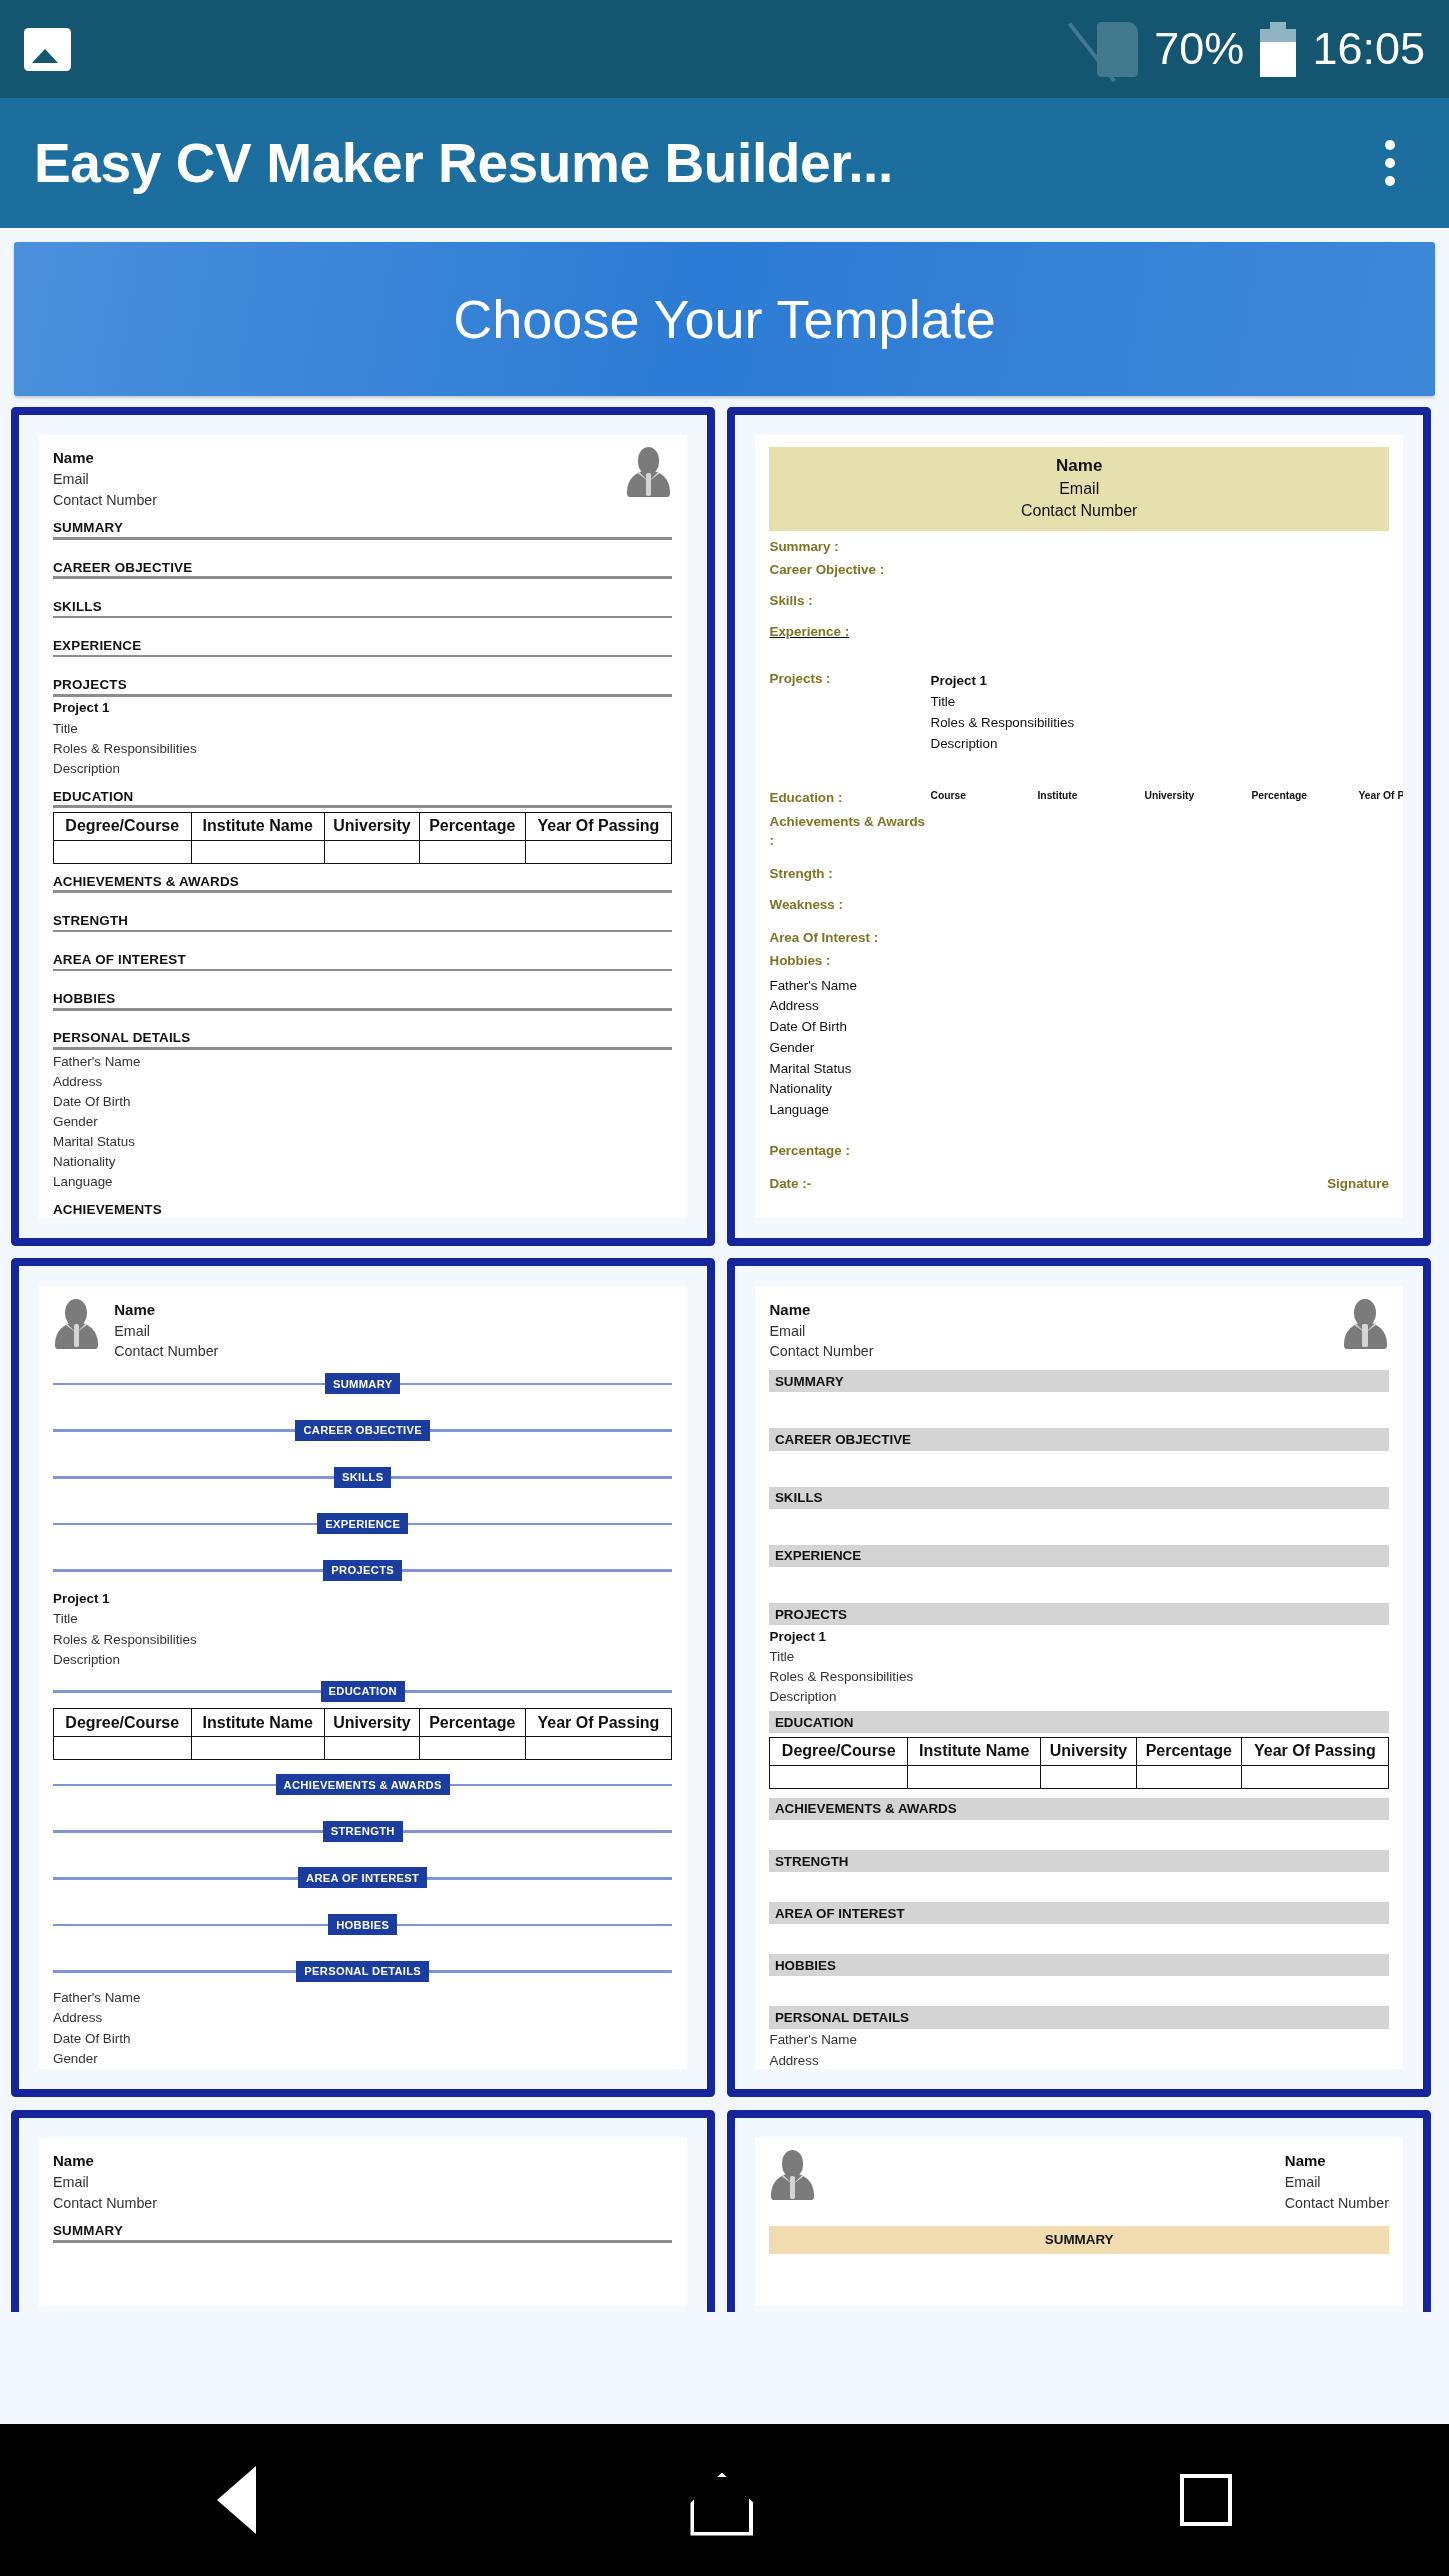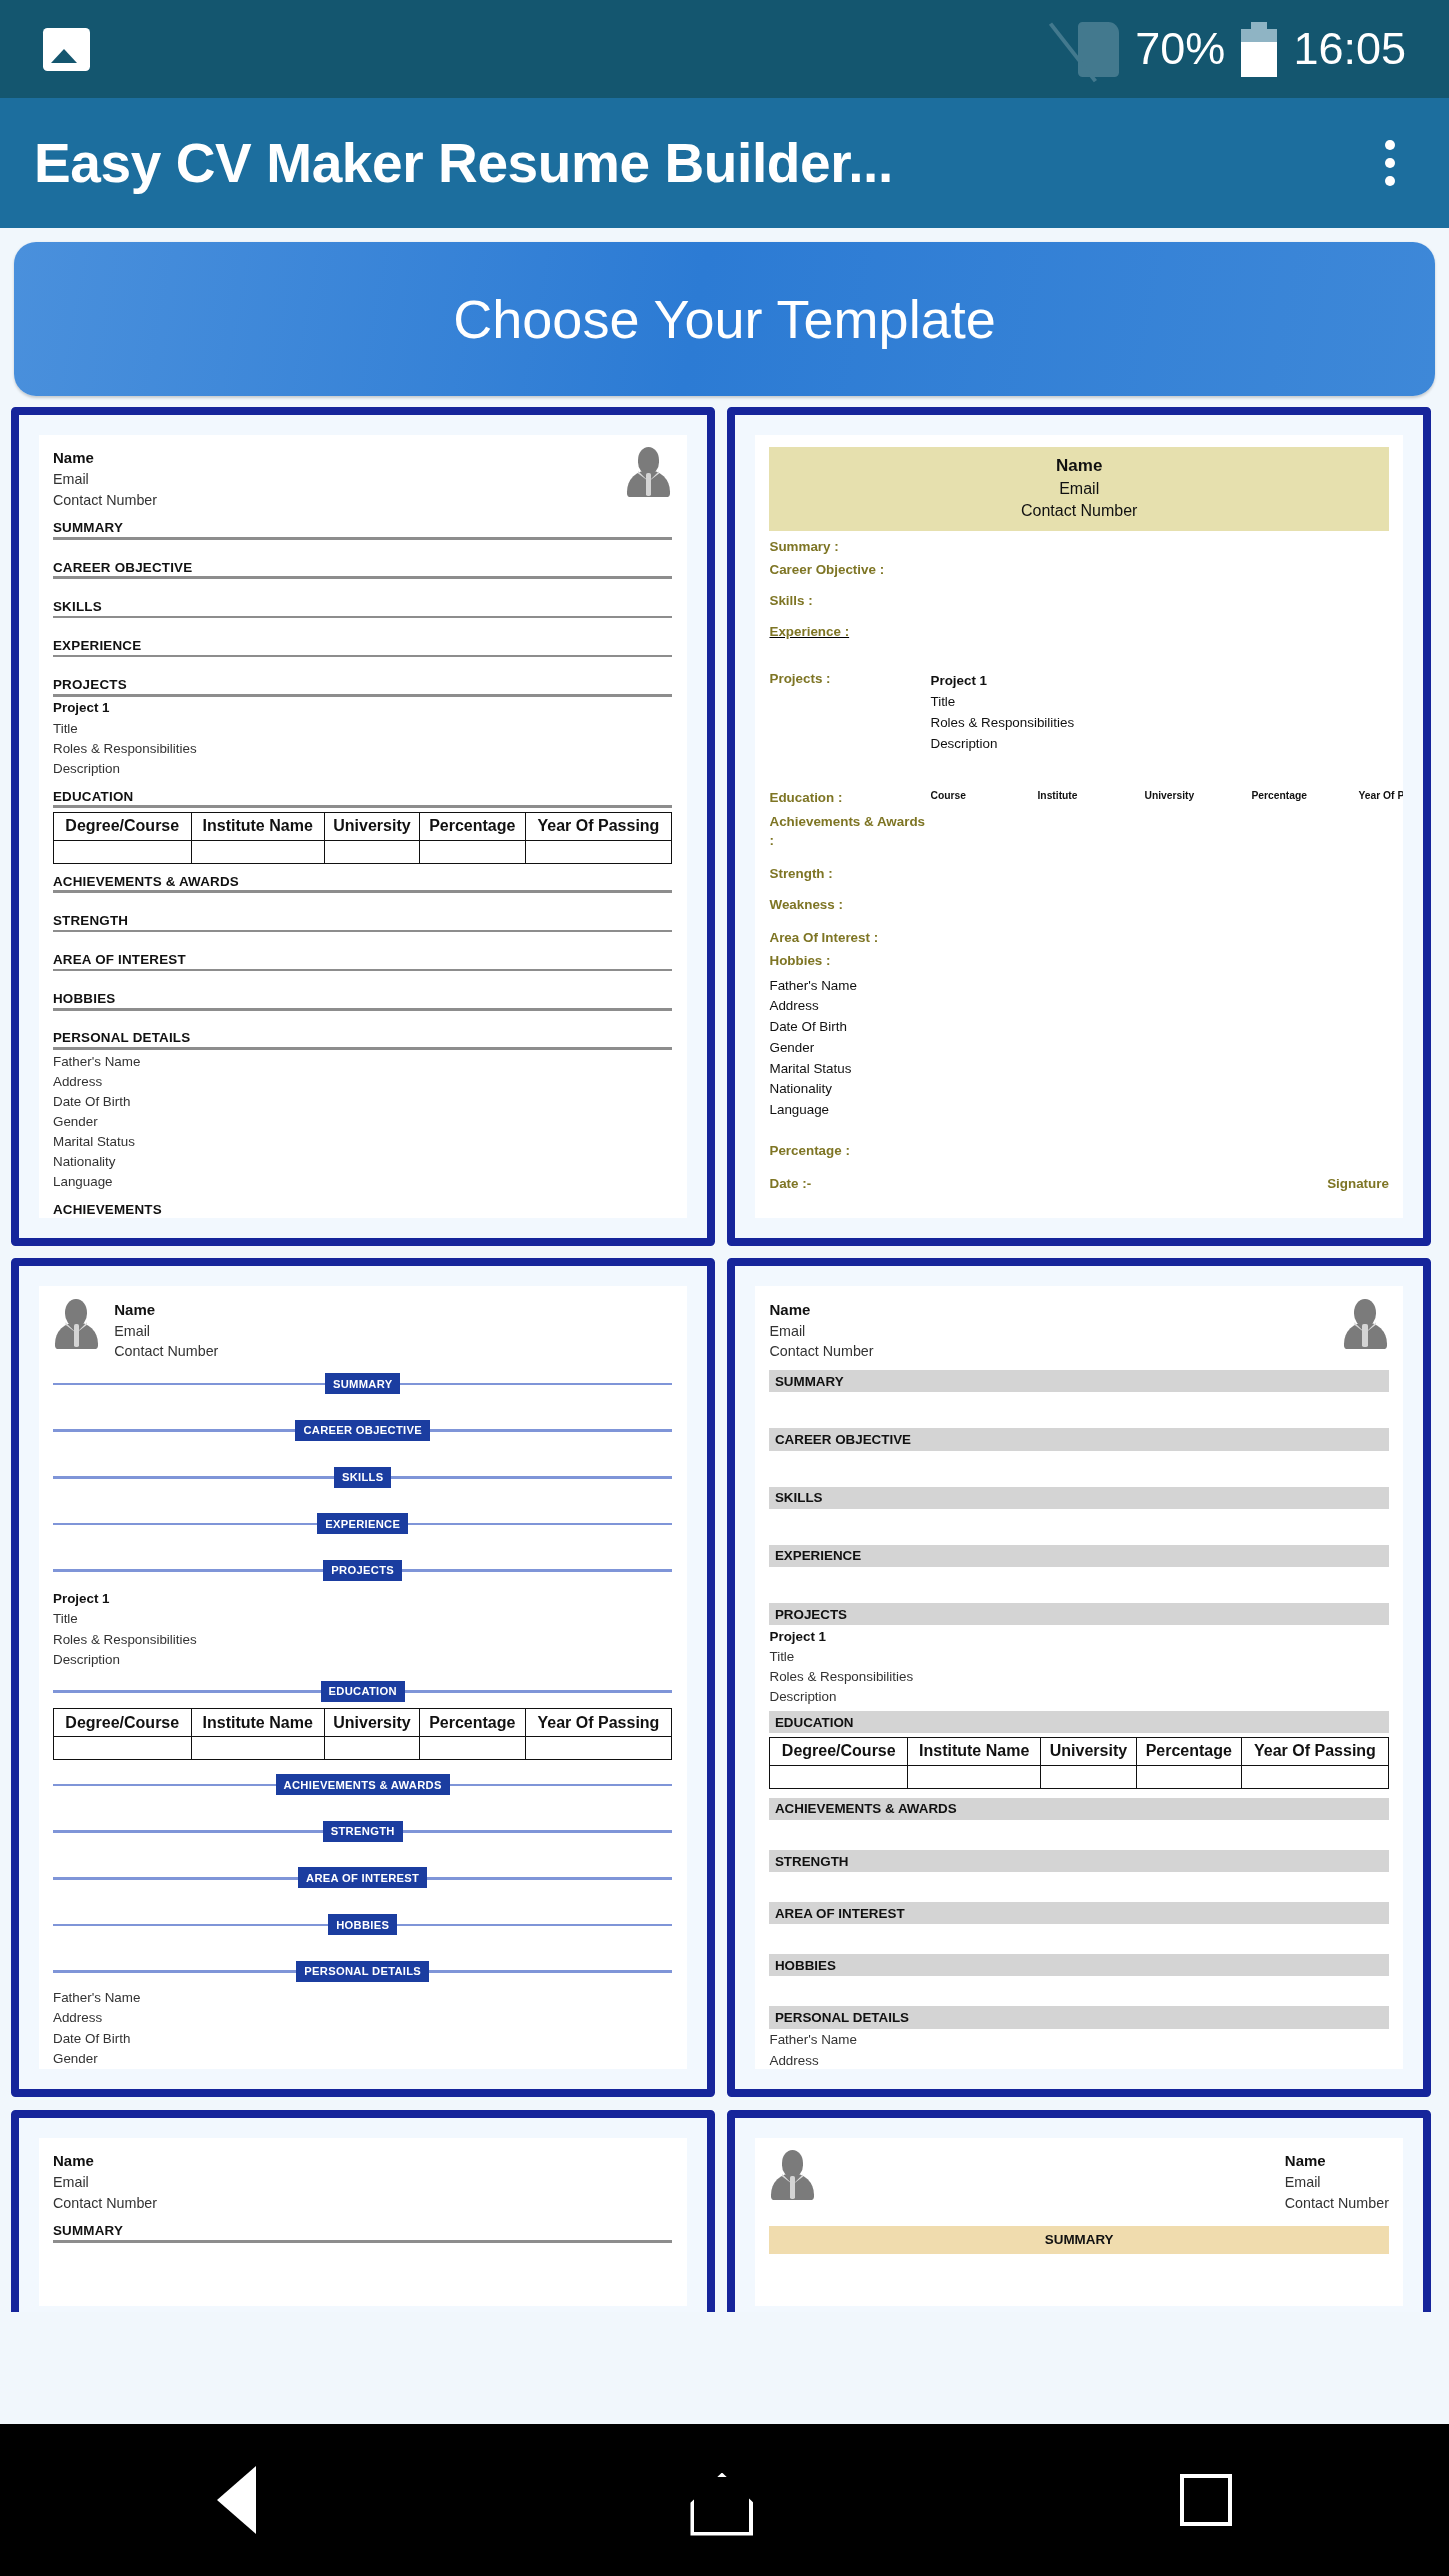--- a/index.html
+++ b/index.html
@@ -6,21 +6,21 @@
   html,body { width:1449px; height:2576px; }
   body {
     font-family:"Liberation Sans", sans-serif;
     background:#F1F7FC;
     overflow:hidden;
   }
 
   
   #status-bar{
     height:98px; background:#14566F; display:flex; align-items:center;
-    padding:0 43px; color:#fff;
+    padding:0 24px; color:#fff;
   }
   .sb-left{ display:flex; align-items:center; gap:12.5px; }
   .sb-right{ margin-left:auto; display:flex; align-items:center; gap:16px; }
   .gallery-icon{
     width:47px;height:43px;background:#fff;border-radius:4.5px;position:relative;
   }
   .gallery-icon:after{
     content:"";position:absolute;left:8px;bottom:7.2px;width:0;height:0;
     border-left:13.4px solid transparent;border-right:13.4px solid transparent;
     border-bottom:14.3px solid #14566F;
@@ -46,21 +46,21 @@
     padding:0 34px;color:#fff;
   }
   #app-title{ font-size:55px;font-weight:700;letter-spacing:-0.4px;white-space:nowrap;
      overflow:hidden; flex:1; }
   .overflow-dots{ width:50px;display:flex;flex-direction:column;align-items:center;gap:8px; }
   .overflow-dots span{ width:9.8px;height:9.8px;border-radius:50%;background:#fff;display:block; }
 
   
   #choose-wrap{ padding:14.3px 14.3px 10.7px 14.3px; background:#F1F7FC; }
   #choose-btn{
-    height:154px;border-radius:22px;
+    height:154px;border-radius:3px;
     background:linear-gradient(100deg,#4A90DC 0%,#2C7BD4 48%,#3E88D8 100%);
     display:flex;align-items:center;justify-content:center;color:#fff;
     font-size:54px;font-weight:400;
     box-shadow:0 1.8px 2.7px rgba(0,0,0,.18);
   }
 
   
   #grid{
     padding:0 10.7px;display:flex;flex-wrap:wrap;gap:12.5px;background:#F1F7FC;
     height:1905px; overflow:hidden; align-content:flex-start;

